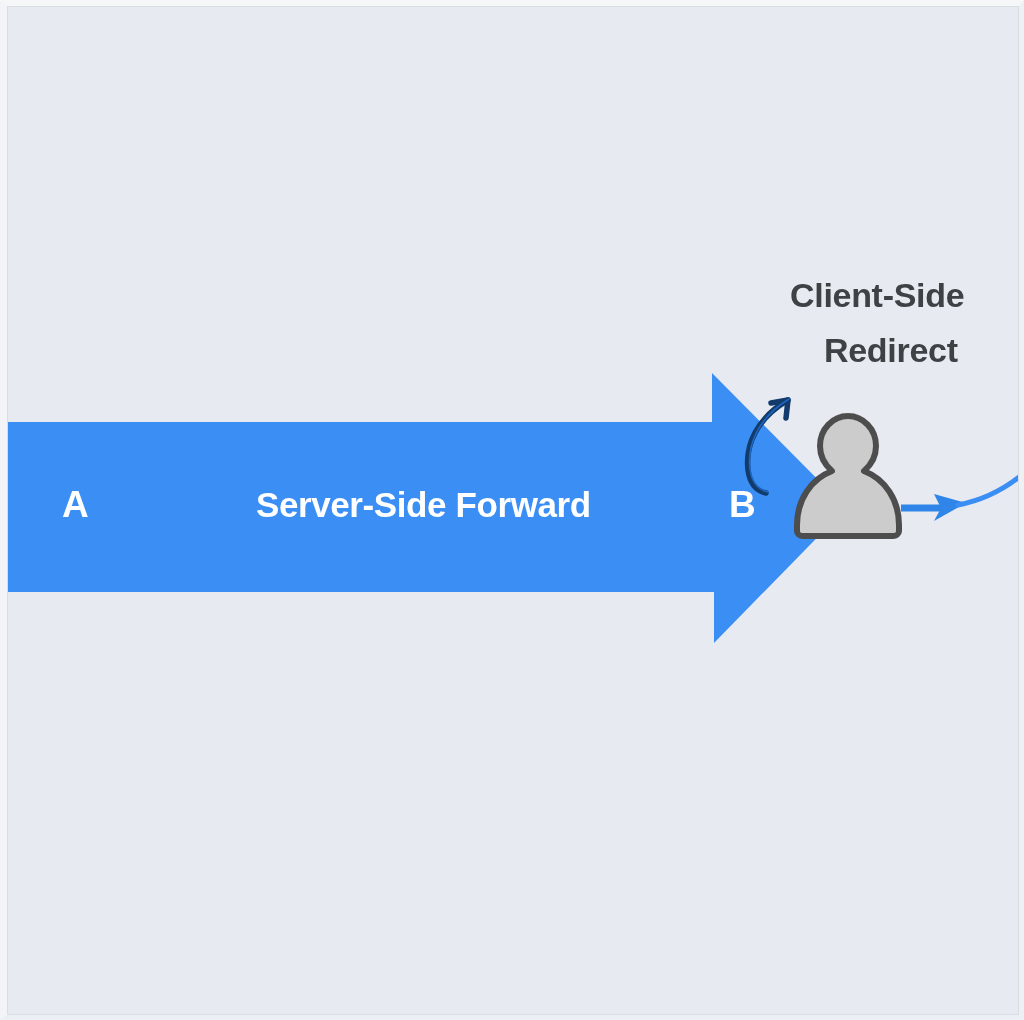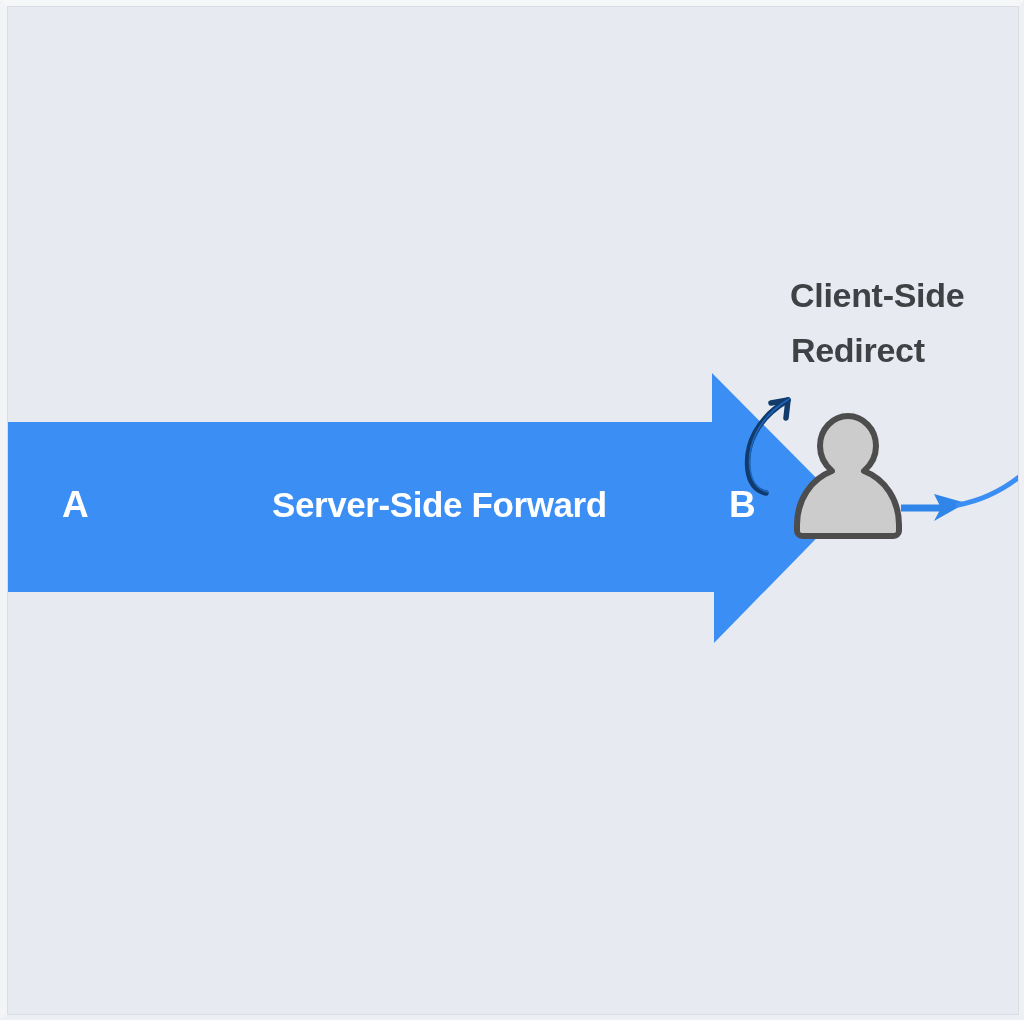--- a/index.html
+++ b/index.html
@@ -71,21 +71,21 @@
 <div id="canvas">
 
   <svg class="svg-layer" viewBox="0 0 1024 1020" xmlns="http://www.w3.org/2000/svg">
     <g>
       <path d="M -10,422 L 712,422 L 712,373 L 846,508 L 714,643 L 714,592 L -10,592 Z" fill="#3b8ef4"></path>
     </g>
   </svg>
 
   <div class="txt node-letter" style="left:62px; top:486px;">A</div>
 
-  <div class="txt label-main" style="left:272px; top:487px;text-align:center;">Server-Side Forward</div>
+  <div class="txt label-main" style="left:256px; top:487px;text-align:center;">Server-Side Forward</div>
 
   <div class="txt node-letter" style="left:729px; top:486px;">B</div>
 
   <svg class="svg-layer" viewBox="0 0 1024 1020" xmlns="http://www.w3.org/2000/svg">
     <g>
       <path d="M 788,400 C 757,418 745,445 748,470 C 750,485 757,491 766,493" fill="none" stroke="#123b6b" stroke-width="5.5" stroke-linecap="round"></path>
       <path d="M 788,400 L 771,403 M 788,400 L 786,418" fill="none" stroke="#123b6b" stroke-width="5.5" stroke-linecap="round"></path>
       <path d="M 789,399 C 759,417 747,444 750,469 C 752,484 759,490 768,492" fill="none" stroke="#1f6fd0" stroke-width="1.6" stroke-linecap="round" opacity="0.85"></path>
     </g>
   </svg>
@@ -109,16 +109,16 @@
 
   <svg class="svg-layer" viewBox="0 0 1024 1020" xmlns="http://www.w3.org/2000/svg">
     <g>
       <line x1="901" y1="508" x2="950" y2="508" stroke="#2f86e8" stroke-width="7" stroke-linecap="butt"></line>
       <path d="M 966,503 L 934,494 L 941,508 L 934,521 Z" fill="#2f86e8"></path>
       <path d="M 958,505 C 985,500 1008,488 1030,468" fill="none" stroke="#3b8ef4" stroke-width="5" stroke-linecap="round"></path>
     </g>
   </svg>
 
   <div class="txt label-dark" style="left:790px; top:273px;">Client-Side</div>
-  <div class="txt label-dark" style="left:791px; top:328px;">Redirect</div>
+  <div class="txt label-dark" style="left:824px; top:328px;">Redirect</div>
 
   <div id="frame"></div>
 </div>
 
 </body></html>

